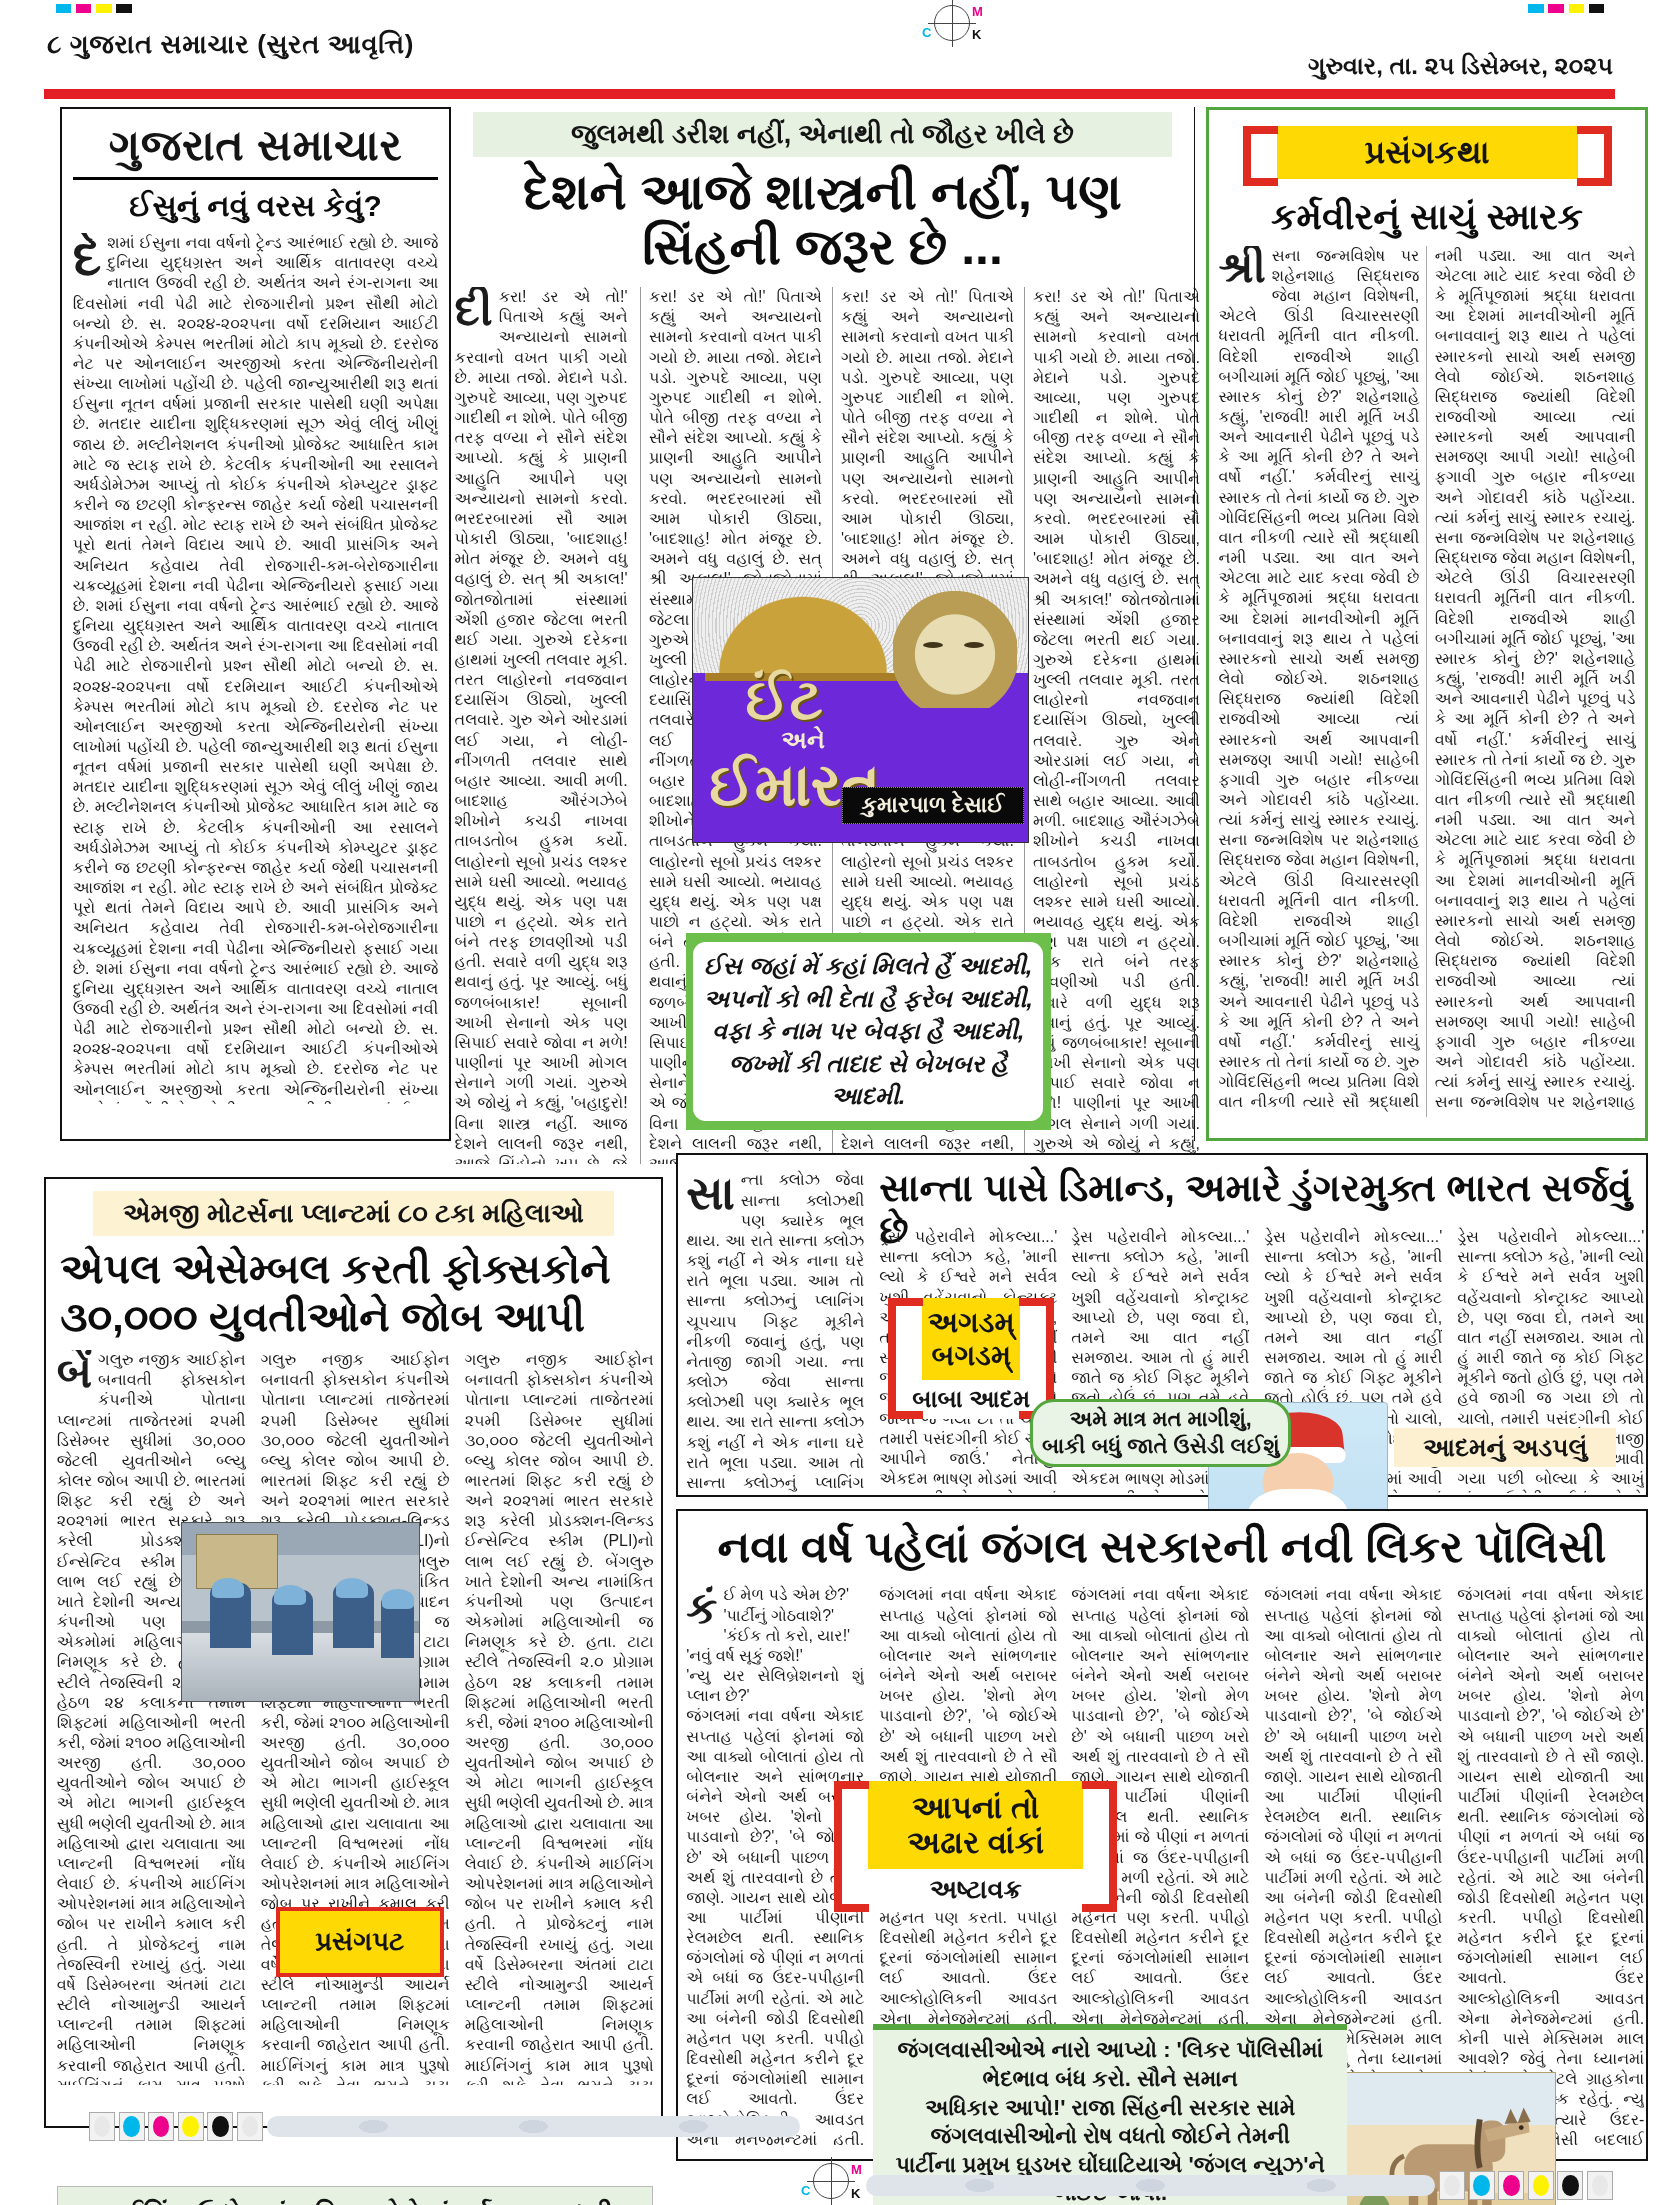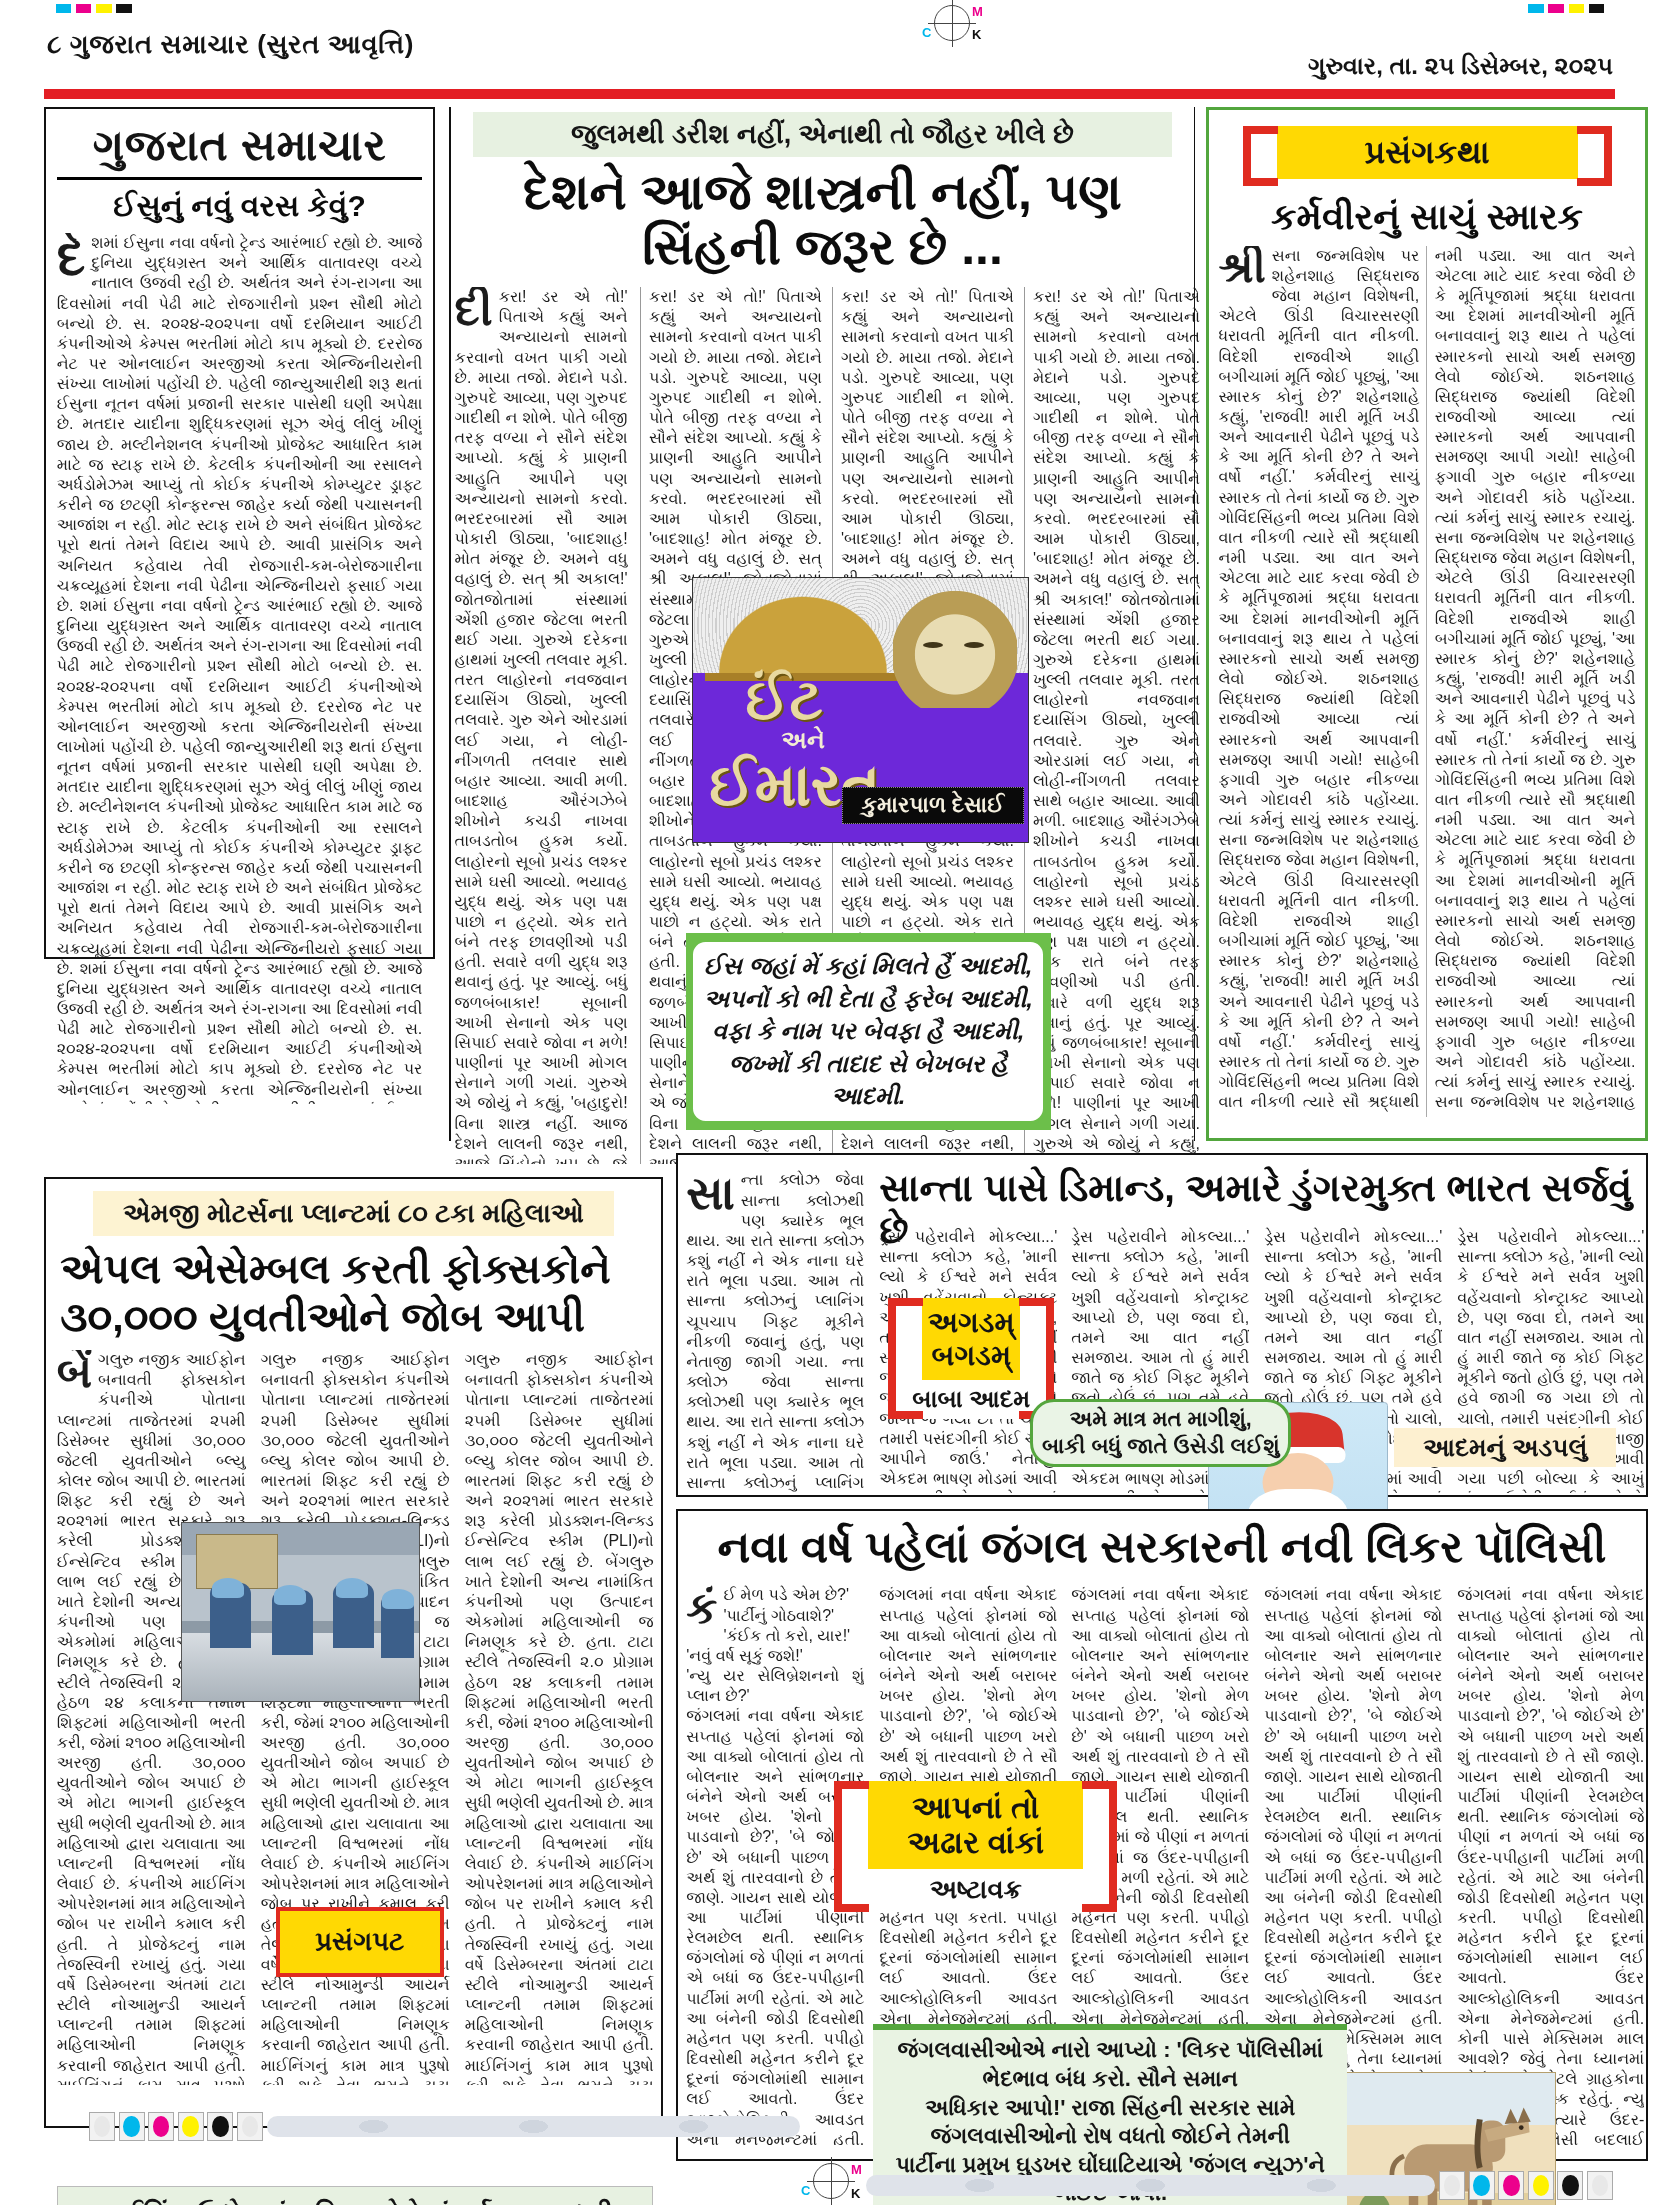--- a/index.html
+++ b/index.html
@@ -114,21 +114,21 @@
     <span style="background:#111"></span>
 </div>
 
 <div class="abs" style="left:934px;top:4.7px;">
   <div class="regcircle"></div>
   <span class="reg-letter" style="color:#ec008c;left:38px;top:-1.2px;">M</span>
   <span class="reg-letter" style="color:#00b7eb;left:-12px;top:20px;">C</span>
   <span class="reg-letter" style="color:#111;left:38px;top:22.5px;">K</span>
 </div>
 
-<div class="abs abox" style="left:44px;top:107px;width:391px;height:852px;padding:8.3px 10.7px;">
+<div class="abs abox" style="left:60px;top:107px;width:391px;height:1034px;padding:8.3px 10.7px;">
   <div style="text-align:center;border-bottom:3.6px solid #000;padding:3.6px 0 6px 0;">
     <span style="font-size:43px;font-weight:bold;letter-spacing:0.6px;">ગુજરાત સમાચાર</span>
   </div>
   <div class="headline" style="font-size:30px;padding:9.5px 0 10.7px 0;">ઈસુનું નવું વરસ કેવું?</div>
   <div class="bodytext" style="height:871px;">
     <span class="dc">દે</span><span>શમાં ઈસુના નવા વર્ષનો ટ્રેન્ડ આરંભાઈ રહ્યો છે. આજે દુનિયા યુદ્ધગ્રસ્ત અને આર્થિક વાતાવરણ વચ્ચે નાતાલ ઉજવી રહી છે. અર્થતંત્ર અને રંગ-રાગના આ દિવસોમાં નવી પેઢી માટે રોજગારીનો પ્રશ્ન સૌથી મોટો બન્યો છે. સ. ૨૦૨૪-૨૦૨૫ના વર્ષો દરમિયાન આઈટી કંપનીઓએ કેમ્પસ ભરતીમાં મોટો કાપ મૂક્યો છે. દરરોજ નેટ પર ઓનલાઈન અરજીઓ કરતા એન્જિનીયરોની સંખ્યા લાખોમાં પહોંચી છે. પહેલી જાન્યુઆરીથી શરૂ થતાં ઈસુના નૂતન વર્ષમાં પ્રજાની સરકાર પાસેથી ઘણી અપેક્ષા છે. મતદાર યાદીના શુદ્ધિકરણમાં સૂઝ એવું લીલું ખીણું જાય છે. મલ્ટીનેશનલ કંપનીઓ પ્રોજેક્ટ આધારિત કામ માટે જ સ્ટાફ રાખે છે. કેટલીક કંપનીઓની આ રસાલને અર્ધડોમેઝમ આપ્યું તો કોઈક કંપનીએ કોમ્પ્યુટર ડ્રાફ્ટ કરીને જ છટણી કોન્ફરન્સ જાહેર કર્યા જેથી પચાસનની આજાંશ ન રહી. મોટ સ્ટાફ રાખે છે અને સંબંધિત પ્રોજેક્ટ પૂરો થતાં તેમને વિદાય આપે છે. આવી પ્રાસંગિક અને અનિયત કહેવાય તેવી રોજગારી-કમ-બેરોજગારીના ચક્રવ્યૂહમાં દેશના નવી પેઢીના એન્જિનીયરો ફસાઈ ગયા છે. શમાં ઈસુના નવા વર્ષનો ટ્રેન્ડ આરંભાઈ રહ્યો છે. આજે દુનિયા યુદ્ધગ્રસ્ત અને આર્થિક વાતાવરણ વચ્ચે નાતાલ ઉજવી રહી છે. અર્થતંત્ર અને રંગ-રાગના આ દિવસોમાં નવી પેઢી માટે રોજગારીનો પ્રશ્ન સૌથી મોટો બન્યો છે. સ. ૨૦૨૪-૨૦૨૫ના વર્ષો દરમિયાન આઈટી કંપનીઓએ કેમ્પસ ભરતીમાં મોટો કાપ મૂક્યો છે. દરરોજ નેટ પર ઓનલાઈન અરજીઓ કરતા એન્જિનીયરોની સંખ્યા લાખોમાં પહોંચી છે. પહેલી જાન્યુઆરીથી શરૂ થતાં ઈસુના નૂતન વર્ષમાં પ્રજાની સરકાર પાસેથી ઘણી અપેક્ષા છે. મતદાર યાદીના શુદ્ધિકરણમાં સૂઝ એવું લીલું ખીણું જાય છે. મલ્ટીનેશનલ કંપનીઓ પ્રોજેક્ટ આધારિત કામ માટે જ સ્ટાફ રાખે છે. કેટલીક કંપનીઓની આ રસાલને અર્ધડોમેઝમ આપ્યું તો કોઈક કંપનીએ કોમ્પ્યુટર ડ્રાફ્ટ કરીને જ છટણી કોન્ફરન્સ જાહેર કર્યા જેથી પચાસનની આજાંશ ન રહી. મોટ સ્ટાફ રાખે છે અને સંબંધિત પ્રોજેક્ટ પૂરો થતાં તેમને વિદાય આપે છે. આવી પ્રાસંગિક અને અનિયત કહેવાય તેવી રોજગારી-કમ-બેરોજગારીના ચક્રવ્યૂહમાં દેશના નવી પેઢીના એન્જિનીયરો ફસાઈ ગયા છે. શમાં ઈસુના નવા વર્ષનો ટ્રેન્ડ આરંભાઈ રહ્યો છે. આજે દુનિયા યુદ્ધગ્રસ્ત અને આર્થિક વાતાવરણ વચ્ચે નાતાલ ઉજવી રહી છે. અર્થતંત્ર અને રંગ-રાગના આ દિવસોમાં નવી પેઢી માટે રોજગારીનો પ્રશ્ન સૌથી મોટો બન્યો છે. સ. ૨૦૨૪-૨૦૨૫ના વર્ષો દરમિયાન આઈટી કંપનીઓએ કેમ્પસ ભરતીમાં મોટો કાપ મૂક્યો છે. દરરોજ નેટ પર ઓનલાઈન અરજીઓ કરતા એન્જિનીયરોની સંખ્યા લાખોમાં પહોંચી છે. પહેલી જાન્યુઆરીથી શરૂ થતાં ઈસુના નૂતન વર્ષમાં પ્રજાની સરકાર પાસેથી ઘણી અપેક્ષા છે. મતદાર યાદીના શુદ્ધિકરણમાં સૂઝ એવું લીલું ખીણું જાય છે. મલ્ટીનેશનલ કંપનીઓ પ્રોજેક્ટ આધારિત કામ માટે જ સ્ટાફ રાખે છે. કેટલીક કંપનીઓની આ રસાલને અર્ધડોમેઝમ આપ્યું તો કોઈક કંપનીએ કોમ્પ્યુટર ડ્રાફ્ટ કરીને જ છટણી કોન્ફરન્સ જાહેર કર્યા જેથી પચાસનની આજાંશ ન રહી. મોટ સ્ટાફ રાખે છે અને સંબંધિત પ્રોજેક્ટ પૂરો થતાં તેમને વિદાય આપે છે. આવી પ્રાસંગિક અને અનિયત કહેવાય તેવી રોજગારી-કમ-બેરોજગારીના ચક્રવ્યૂહમાં દેશના નવી પેઢીના એન્જિનીયરો ફસાઈ ગયા છે. શમાં ઈસુના નવા વર્ષનો ટ્રેન્ડ આરંભાઈ રહ્યો છે. આજે દુનિયા યુદ્ધગ્રસ્ત અને આર્થિક વાતાવરણ વચ્ચે નાતાલ ઉજવી રહી છે. અર્થતંત્ર અને રંગ-રાગના આ દિવસોમાં નવી પેઢી માટે રોજગારીનો પ્રશ્ન સૌથી મોટો બન્યો છે. સ. ૨૦૨૪-૨૦૨૫ના વર્ષો દરમિયાન આઈટી કંપનીઓએ કેમ્પસ ભરતીમાં મોટો કાપ મૂક્યો છે. દરરોજ નેટ પર ઓનલાઈન અરજીઓ કરતા એન્જિનીયરોની સંખ્યા લાખોમાં પહોંચી છે. પહેલી જાન્યુઆરીથી શરૂ થતાં ઈસુના નૂતન વર્ષમાં પ્રજાની સરકાર પાસેથી ઘણી અપેક્ષા છે. મતદાર યાદીના શુદ્ધિકરણમાં સૂઝ એવું લીલું ખીણું જાય છે. મલ્ટીનેશનલ કંપનીઓ પ્રોજેક્ટ આધારિત કામ માટે જ સ્ટાફ રાખે છે. કેટલીક કંપનીઓની આ રસાલને અર્ધડોમેઝમ આપ્યું તો કોઈક કંપનીએ કોમ્પ્યુટર ડ્રાફ્ટ કરીને જ છટણી કોન્ફરન્સ જાહેર કર્યા જેથી પચાસનની આજાંશ ન રહી. મોટ સ્ટાફ રાખે છે અને સંબંધિત પ્રોજેક્ટ પૂરો થતાં તેમને વિદાય આપે છે. આવી પ્રાસંગિક અને અનિયત કહેવાય તેવી રોજગારી-કમ-બેરોજગારીના ચક્રવ્યૂહમાં દેશના નવી પેઢીના એન્જિનીયરો ફસાઈ ગયા છે.</span>
   </div>
 </div>
 
 <div class="abs" style="left:449px;top:107px;width:746px;height:1034px;border-left:2.4px double #111;border-right:1.2px solid #111;padding:0 3.6px;box-sizing:border-box;">

